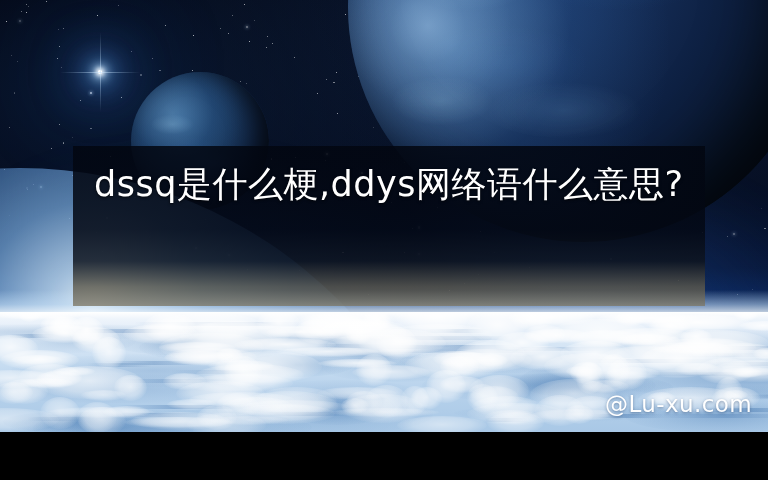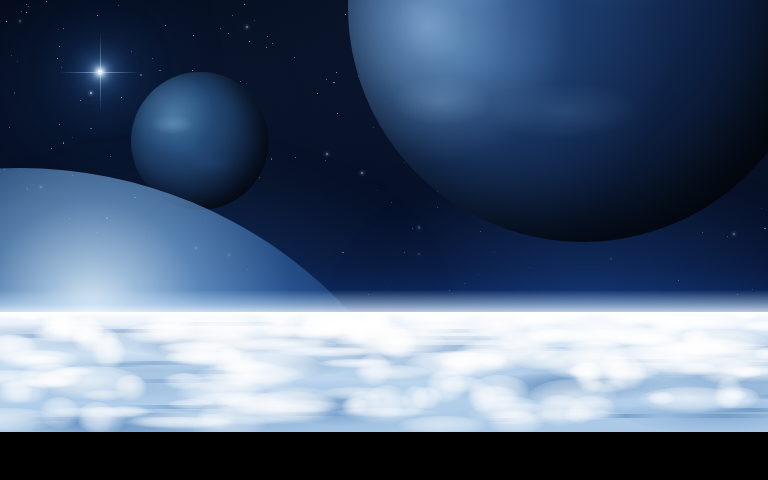--- a/index.html
+++ b/index.html
@@ -647,17 +647,21 @@
         <div class="puff" style="left: 40px; top: 85px; width: 40px; height: 32px; opacity: 0.54;"></div>
         <div class="puff" style="left: 467px; top: -1px; width: 61px; height: 31px; opacity: 0.84;"></div>
         <div class="puff" style="left: 564px; top: 93px; width: 30px; height: 19px; opacity: 0.53;"></div>
         <div class="puff" style="left: 352px; top: 53px; width: 78px; height: 15px; opacity: 0.67;"></div>
         <div class="puff" style="left: 507px; top: -3px; width: 89px; height: 17px; opacity: 0.91;"></div>
         <div class="puff" style="left: 164px; top: 39px; width: 73px; height: 14px; opacity: 0.71;"></div>
       </div>
 
   </div>
 
-
+  <div id="banner">
+    <div id="banner-text">dssq是什么梗,ddys网络语什么意思?</div>
+  </div>
+
+  <div id="watermark">@Lu-xu.com</div>
 
   <div id="bottom-bar"></div>
 
 </div>
 
 </body></html>

